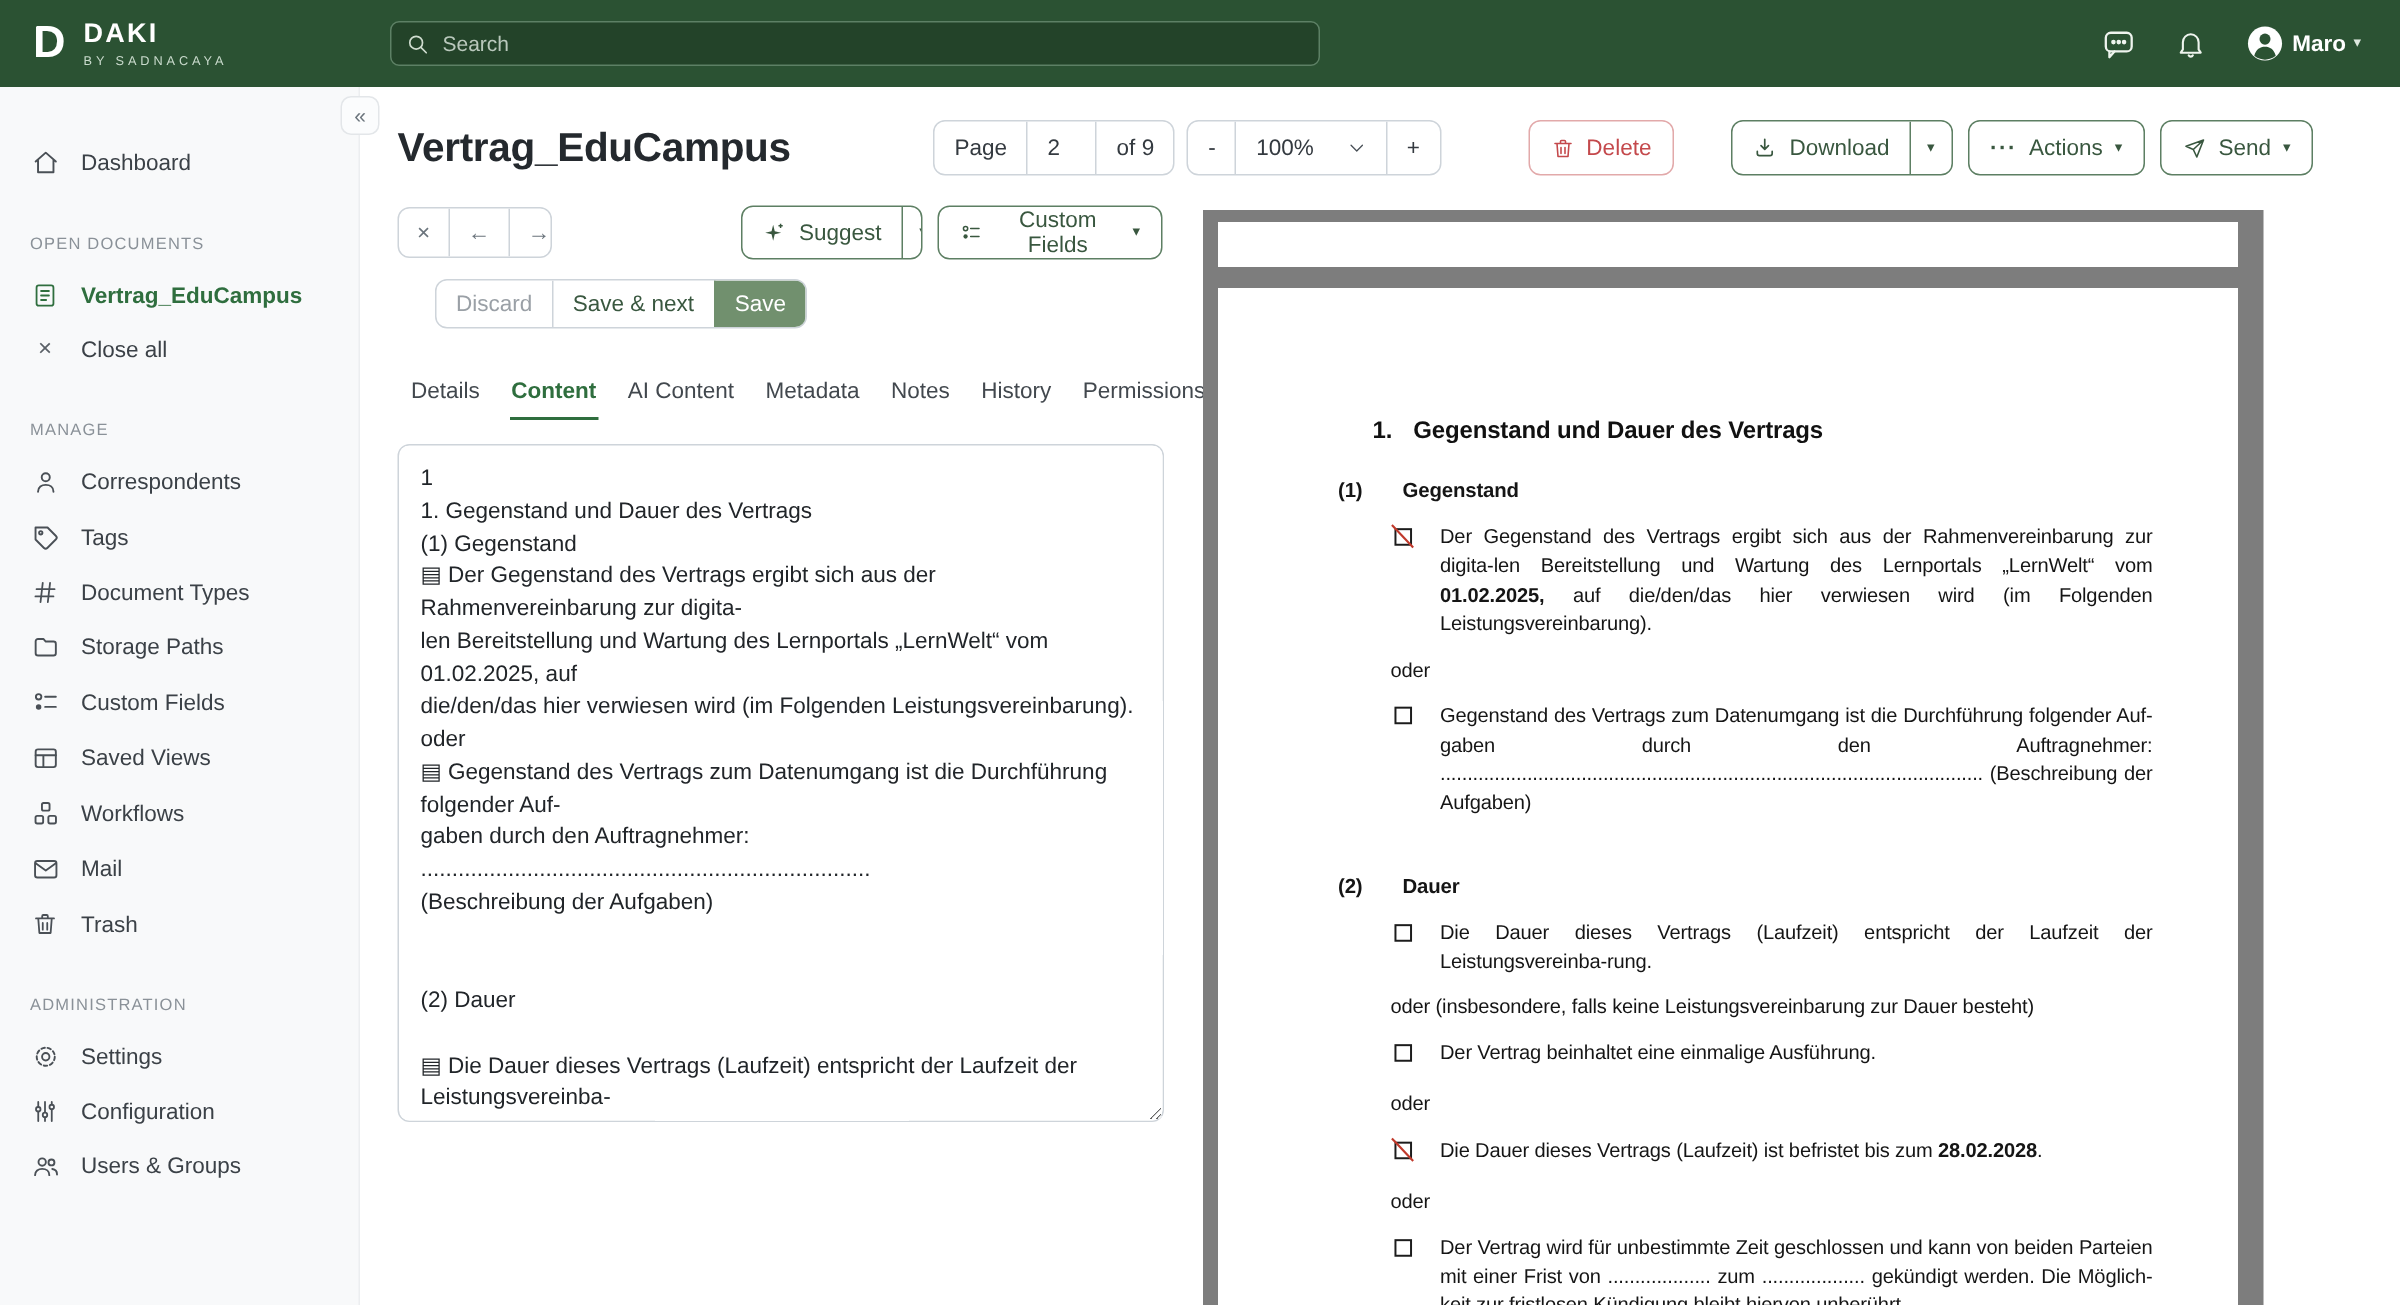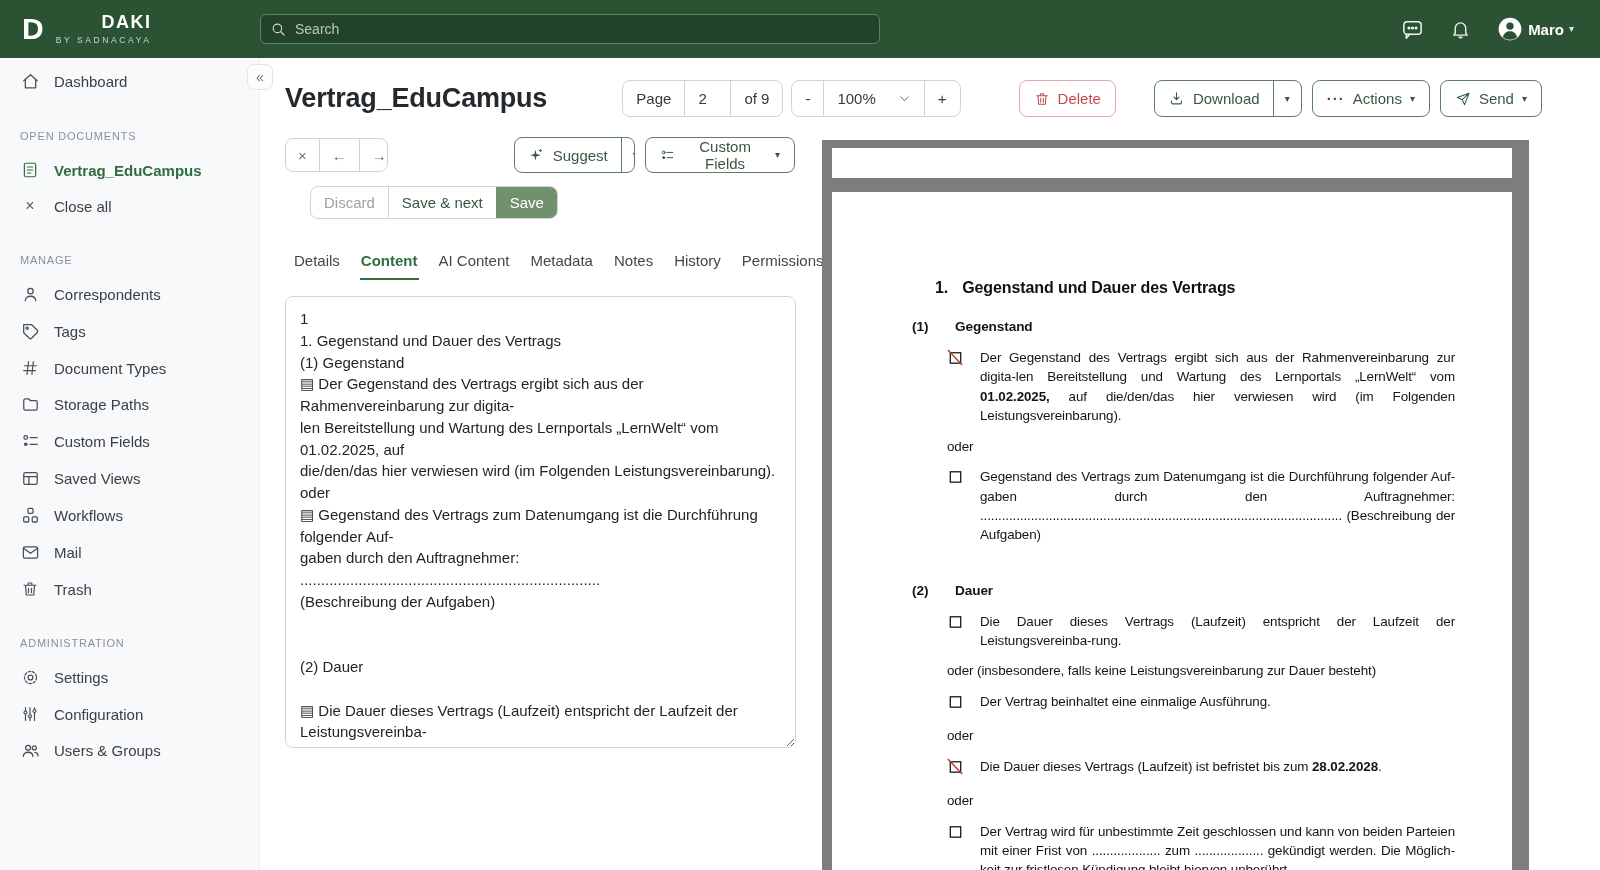--- a/index.html
+++ b/index.html
@@ -4,37 +4,37 @@
 <style>
   * { box-sizing: border-box; }
   html,body { margin:0; padding:0; width:1600px; height:870px; overflow:hidden;
               font-family:"Liberation Sans", sans-serif; background:#fff; color:#212529; }
 
   
   .topbar { height:58px; background:#2b5233; display:flex; align-items:center; padding:0 26px 0 14px; }
   .brand { width:246px; display:flex; align-items:center; gap:12px; }
   .logo-d { color:#fff; font-size:30px; font-weight:800; line-height:1; position:relative; padding-left:8px; }
   .logo-d::before { content:""; position:absolute; left:6px; top:1px; border-style:solid; border-width:7px 7px 0 0; border-color:#2b5233 transparent transparent transparent; }
-  .brand-text { display:flex; flex-direction:column;align-items:flex-end; }
+  .brand-text { display:flex; flex-direction:column; }
   .brand-title { color:#fff; font-size:18px; font-weight:700; letter-spacing:1.5px; line-height:1.1; }
   .brand-sub { color:#c9dacc; font-size:8.5px; letter-spacing:2.6px; margin-top:2px; }
   .search-wrap { position:relative; width:620px; }
   .search-wrap svg { position:absolute; left:10px; top:7px; }
   .search-input { width:100%; height:30px; background:rgba(0,0,0,.18); border:1px solid #5d8065; border-radius:6px;
                   color:#e8efe9; font-size:14px; padding:0 10px 0 34px; outline:none; font-family:"Liberation Sans",sans-serif; }
   .search-input::placeholder { color:#b9c8bc; }
   .top-right { margin-left:auto; display:flex; align-items:center; gap:26px; }
   .top-ic { display:flex; align-items:center; cursor:pointer; }
   .user-chip { display:flex; align-items:center; gap:5px;text-align:right; }
   .user-name { color:#fff; font-size:15px; font-weight:700; }
   .caret { font-size:10px; color:#dde7de; line-height:1; }
 
   
   .shell { display:flex; height:812px; }
-  .sidebar { width:260px; background:#f8f9fa; border-right:1px solid #eceef0; padding-top:5px; flex:none; }
+  .sidebar { width:240px; background:#f8f9fa; border-right:1px solid #eceef0; padding-top:32px; flex:none; }
   .side-item { display:flex; align-items:center; gap:14px; padding:9px 20px; font-size:15px; color:#3b4147; cursor:pointer; }
   .side-item .ic { width:20px; display:flex; justify-content:center; color:#4a5056; flex:none; }
   .side-item.active { color:#2f6e3e; font-weight:700; }
   .side-item.active .ic { color:#2f6e3e; }
   .side-head { font-size:11px; letter-spacing:.8px; color:#8a9198; padding:0 20px; margin:30px 0 10px; font-weight:400; }
   .hash-ic { font-size:16px; color:#4a5056; font-weight:400; }
 
   .main { position:relative; flex:1; background:#fff; }
   .collapse-tab { position:absolute; left:-13px; top:6px; width:26px; height:26px; background:#fbfcfd; border:1px solid #e3e6e9;
                   border-radius:7px; color:#6c757d; font-size:14px; display:flex; align-items:center; justify-content:center; cursor:pointer; }

